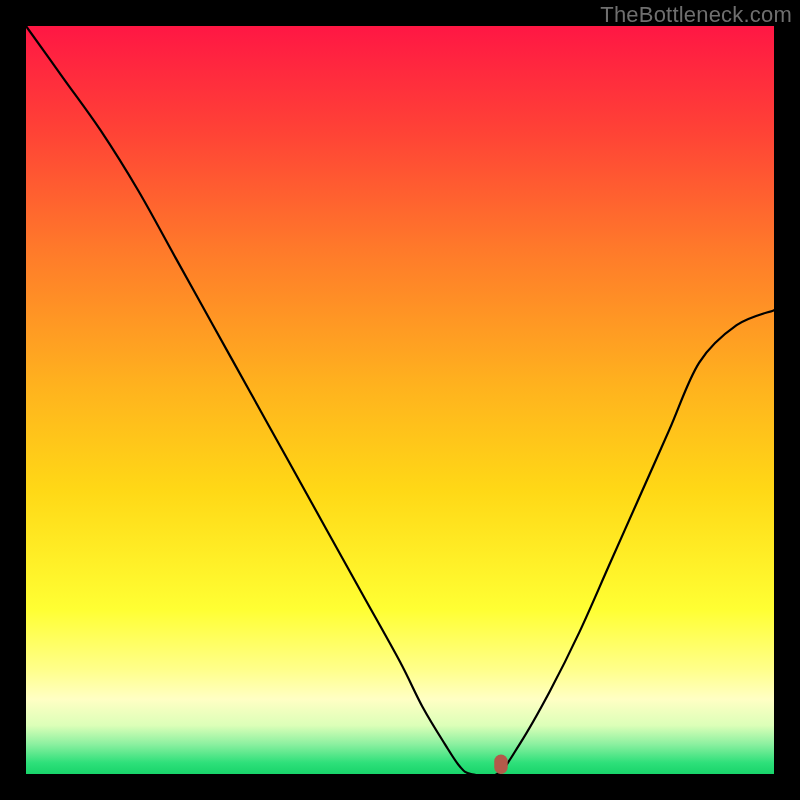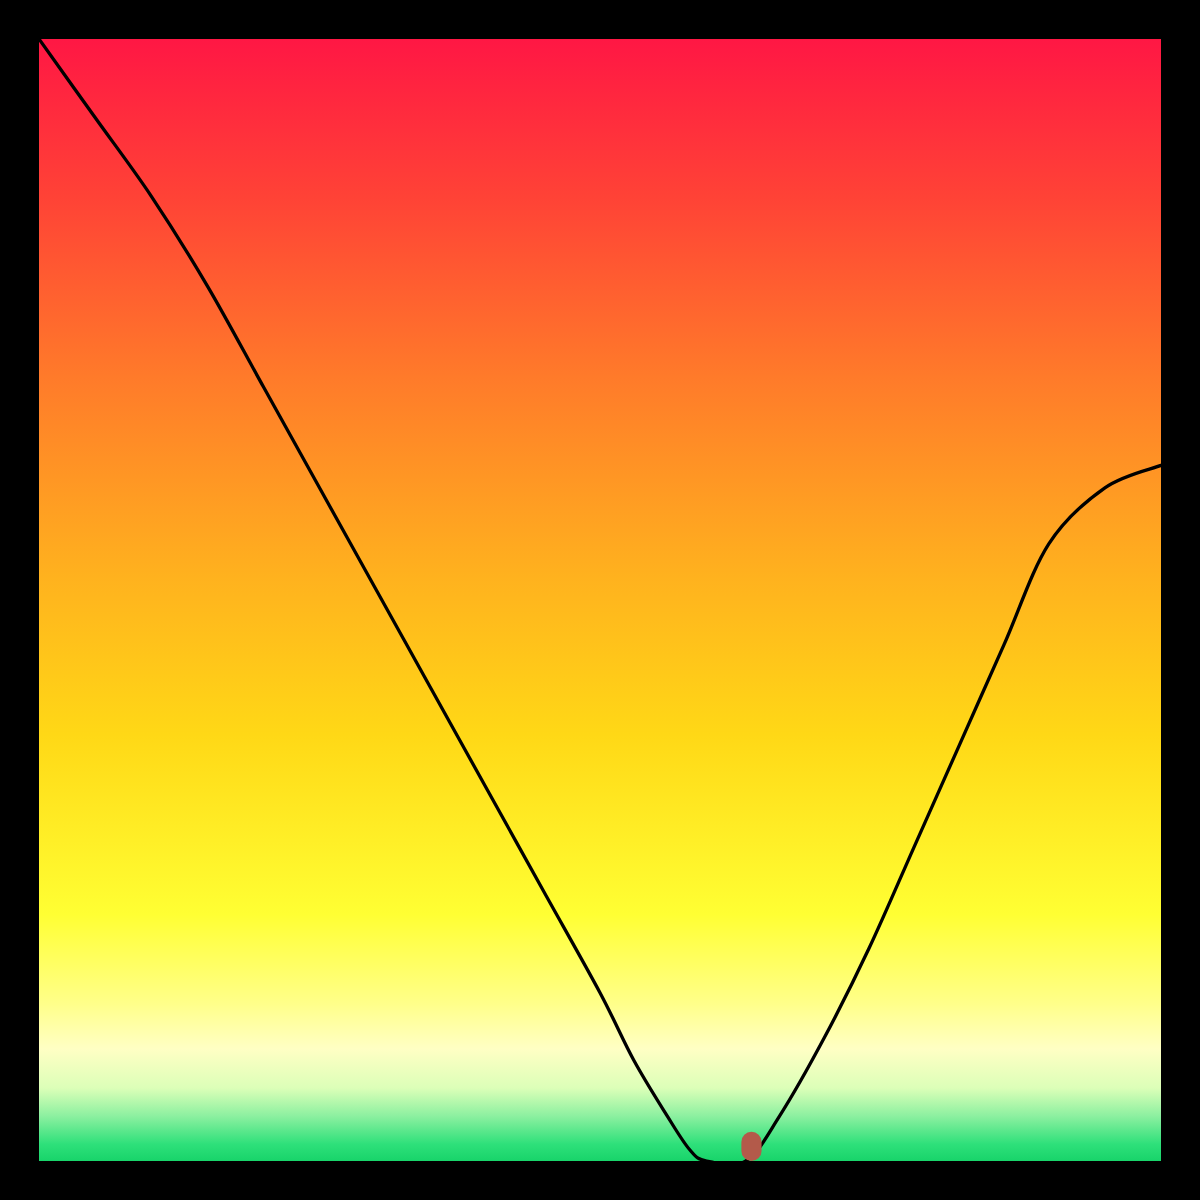--- a/index.html
+++ b/index.html
@@ -35,20 +35,21 @@
     width: 748px;
     height: 748px;
   }
   .plot svg {
     display: block;
   }
 </style>
 </head>
 <body>
 <div class="frame">
+  <div class="watermark">TheBottleneck.com</div>
   <div class="plot">
     <svg id="chart-svg" width="748" height="748" viewBox="0 0 748 748">
         <defs>
           <linearGradient id="bg-grad" x1="0" y1="0" x2="0" y2="1">
             <stop offset="0%" stop-color="#ff1744"></stop>
             <stop offset="14.000000000000002%" stop-color="#ff4236"></stop>
             <stop offset="30%" stop-color="#ff7a2a"></stop>
             <stop offset="48%" stop-color="#ffb21e"></stop>
             <stop offset="62%" stop-color="#ffd816"></stop>
             <stop offset="78%" stop-color="#ffff33"></stop>

